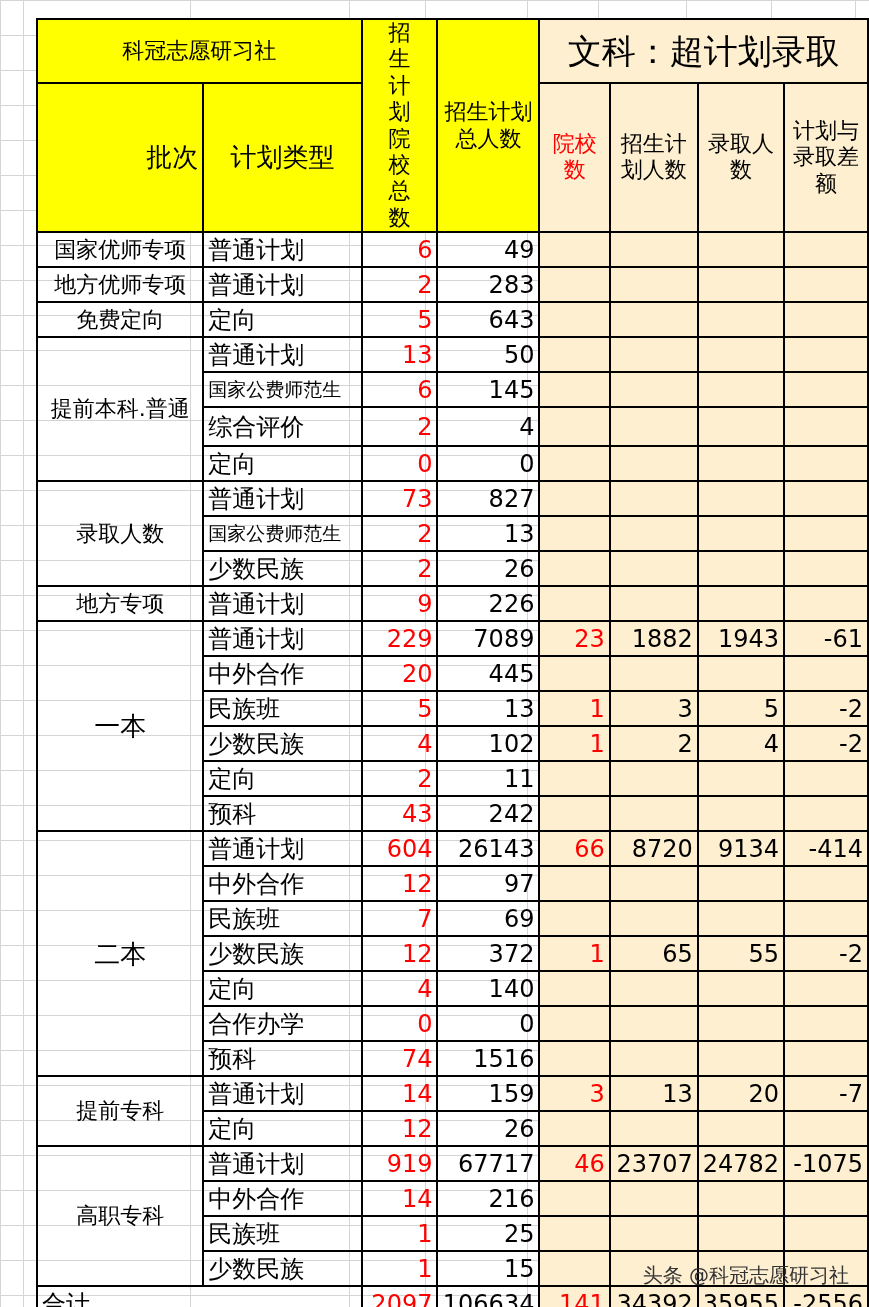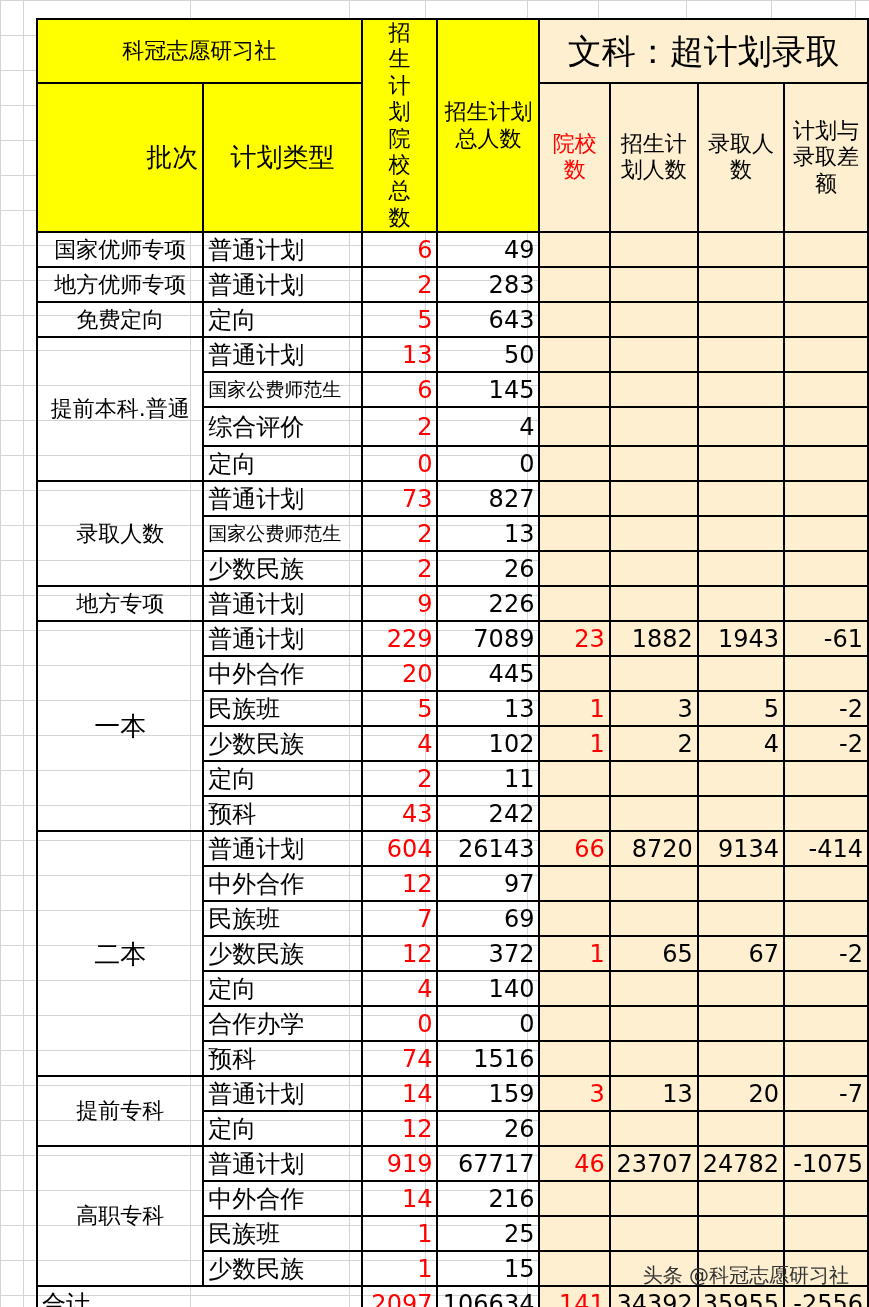--- a/index.html
+++ b/index.html
@@ -252,21 +252,21 @@
         <td class="num peach"></td>
         <td class="num peach"></td>
         <td class="num peach"></td>
       </tr>
       <tr style="height: 35px;">
         <td class="type">少数民族</td>
         <td class="num red">12</td>
         <td class="num">372</td>
         <td class="num red peach">1</td>
         <td class="num peach">65</td>
-        <td class="num peach">67</td>
+        <td class="num peach">55</td>
         <td class="num peach">-2</td>
       </tr>
       <tr style="height: 35px;">
         <td class="type">定向</td>
         <td class="num red">4</td>
         <td class="num">140</td>
         <td class="num red peach"></td>
         <td class="num peach"></td>
         <td class="num peach"></td>
         <td class="num peach"></td>

